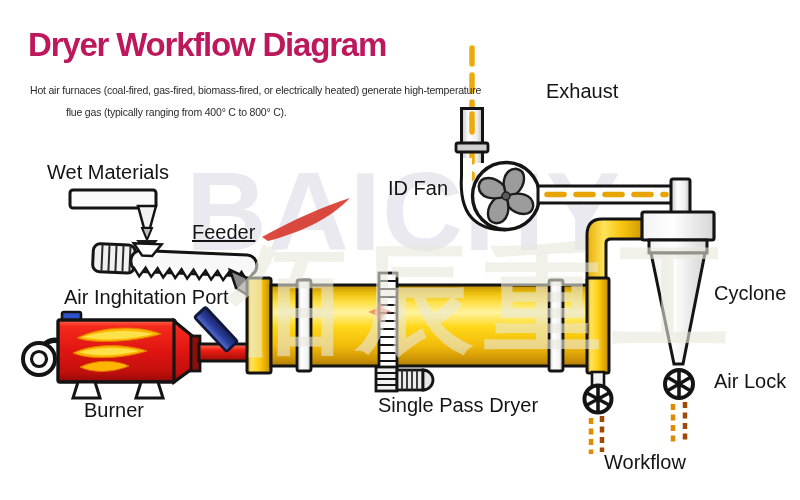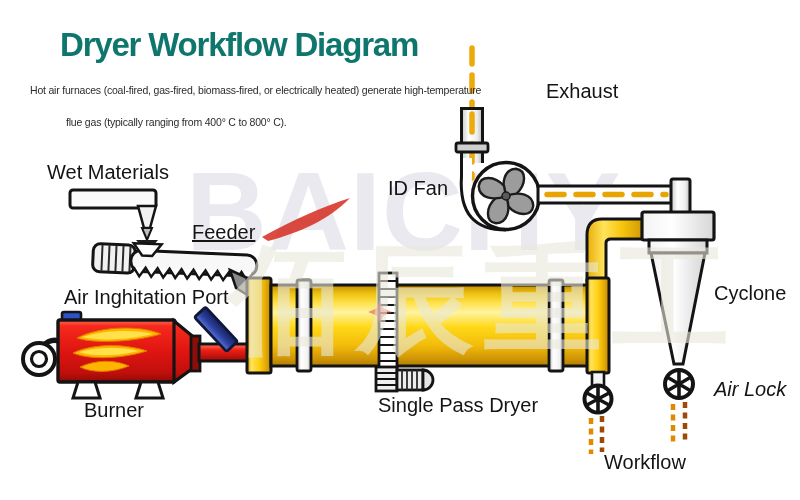--- a/index.html
+++ b/index.html
@@ -4,24 +4,24 @@
 <style>
   html,body{margin:0;padding:0;background:#fff;}
   .stage{position:relative;width:800px;height:500px;background:#ffffff;overflow:hidden;
          font-family:"Liberation Sans", sans-serif;}
   .wm-brand{position:absolute;left:186px;top:156px;z-index:1;font-size:112px;font-weight:800;
             letter-spacing:1px;color:#e9e9ef;line-height:1;white-space:nowrap;pointer-events:none;}
   .wm-cn{position:absolute;left:228px;top:240px;z-index:3;font-size:118px;font-weight:bold;
          letter-spacing:10px;color:rgba(231,231,220,0.6);line-height:1;white-space:nowrap;pointer-events:none;}
   .artwork{position:absolute;left:0;top:0;z-index:2;}
   .page-title{position:absolute;left:28px;top:26px;z-index:4;font-size:33px;font-weight:800;
-              letter-spacing:-1.2px;color:#0f766e;white-space:nowrap;margin-left:32px;}
+              letter-spacing:-1.2px;color:#be185d;white-space:nowrap;}
   .sub{position:absolute;z-index:4;font-size:10.5px;letter-spacing:-0.2px;color:#2b2b2b;white-space:nowrap;}
   .sub1{left:30px;top:84px;}
-  .sub2{left:30px;top:116px;padding-left:36px;}
+  .sub2{left:30px;top:106px;padding-left:36px;}
   .lbl{position:absolute;z-index:4;font-size:20px;color:#141414;white-space:nowrap;}
 </style>
 </head>
 <body>
 
 <div class="stage">
 
   <div class="wm-brand">BAICHY</div>
 
   <svg class="artwork" width="800" height="500" viewBox="0 0 800 500">
@@ -213,16 +213,16 @@
   <div class="sub sub2">flue gas (typically ranging from 400° C to 800° C).</div>
 
   <div class="lbl" style="left:47px;top:161px;">Wet Materials</div>
   <div class="lbl" style="left:192px;top:221px;text-decoration:underline;">Feeder</div>
   <div class="lbl" style="left:64px;top:286px;">Air Inghitation Port</div>
   <div class="lbl" style="left:84px;top:399px;">Burner</div>
   <div class="lbl" style="left:330px;top:394px;margin-left:48px;">Single Pass Dryer</div>
   <div class="lbl" style="left:388px;top:177px;text-align:center;">ID Fan</div>
   <div class="lbl" style="left:514px;top:80px;margin-left:32px;">Exhaust</div>
   <div class="lbl" style="left:714px;top:282px;">Cyclone</div>
-  <div class="lbl" style="left:714px;top:378px;font-style:italic;">Air Lock</div>
+  <div class="lbl" style="left:714px;top:370px;">Air Lock</div>
   <div class="lbl" style="left:604px;top:451px;">Workflow</div>
 
 </div>
 
 </body></html>

